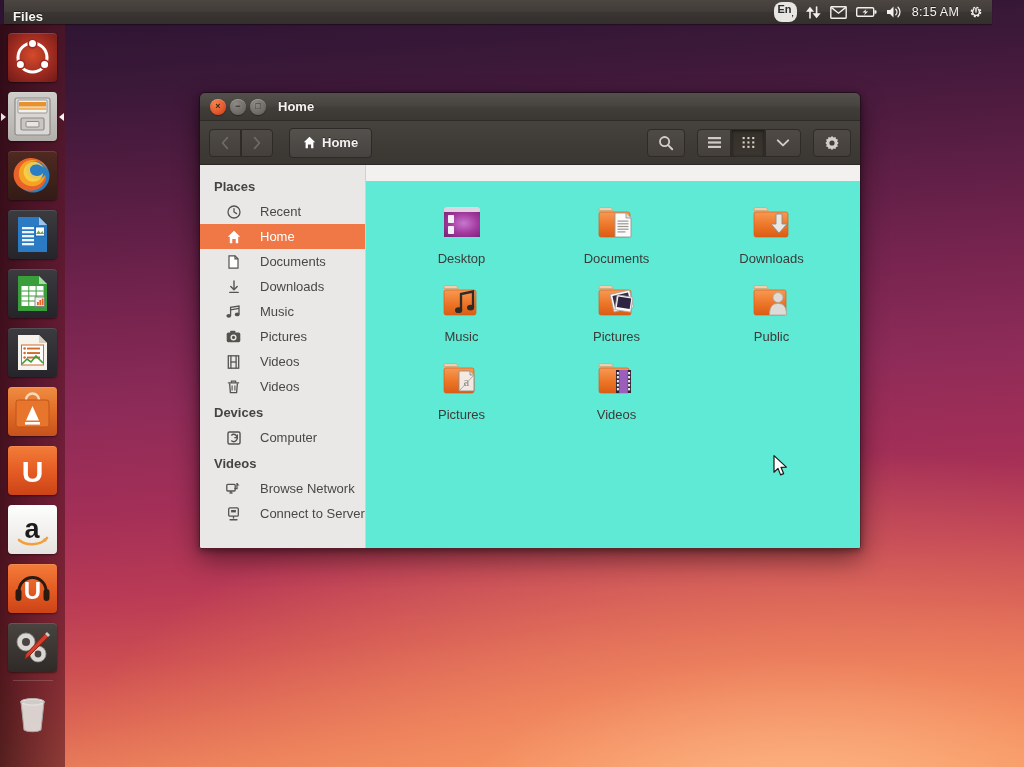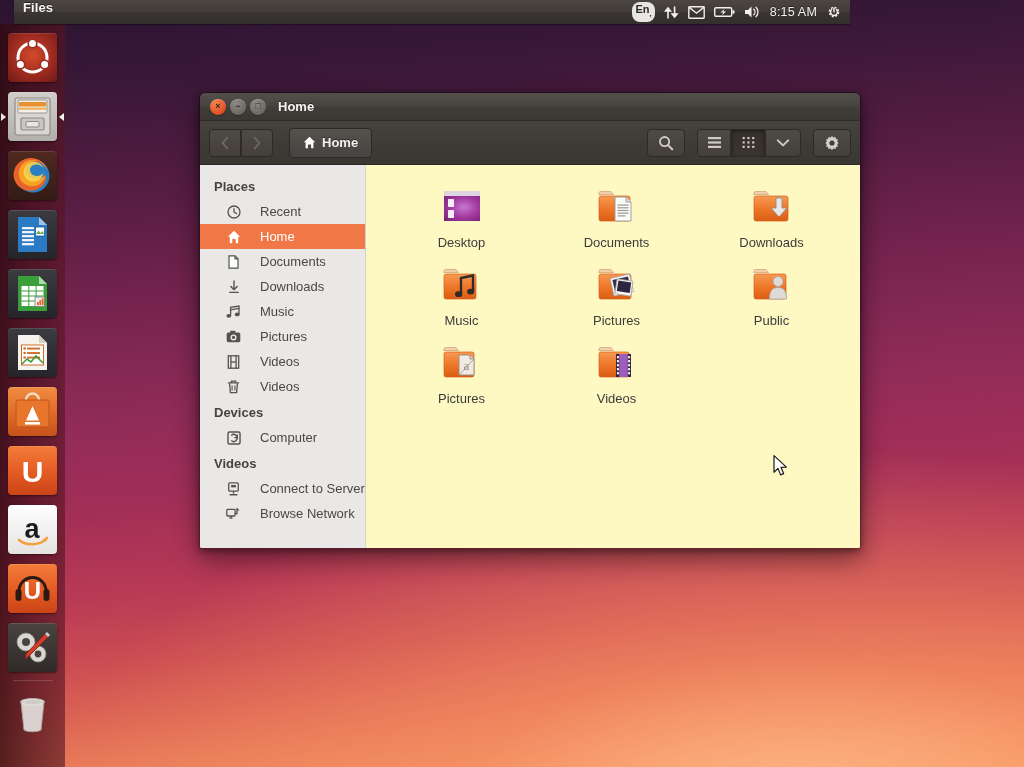--- a/index.html
+++ b/index.html
@@ -21,24 +21,24 @@
         #a32f57 62%,
         #b93a55 72%,
         #cc4d52 80%,
         #df6a55 88%,
         #ef8a5e 96%,
         #f2965f 100%);
   }
 
   
   #top-panel {
-    position: absolute; top: 0; left: 14px;
-    width: 836px; height: 24px;
+    position: absolute; top: 0; left: 4px;
+    width: 988px; height: 24px;
     background: linear-gradient(180deg, #4b4642 0%, #413c38 48%, #3a3532 52%, #332f2c 100%);
-    display: flex; align-items: flex-start;
+    display: flex; align-items: flex-end;
     z-index: 50;
     box-shadow: 0 1px 1px rgba(0,0,0,0.35);
   }
   #app-menu-title {
     color: #f6f5f4; font-size: 13px; font-weight: bold;
     margin-left: 9px; letter-spacing: 0.1px;
     text-shadow: 0 -1px 0 rgba(0,0,0,0.5);
   }
   .panel-right {
     margin-left: auto; display: flex; align-items: center;
@@ -177,21 +177,21 @@
   }
   .side-item {
     height: 25px; display: flex; align-items: center; gap: 19px;
     padding-left: 26px; color: #4a4846; font-size: 13px;
   }
   .side-item.selected {
     background: #f07746; color: #ffffff;
   }
   .side-icon { width: 15px; height: 15px; display: flex; align-items: center; justify-content: center; flex: 0 0 15px; }
 
-  #content { flex: 1; background: #fef9c3; position: relative; padding: 16px 0 0 18px; }
+  #content { flex: 1; background: #5eead4; position: relative; padding: 16px 0 0 18px; margin-top: 16px; }
   #icon-grid { display: flex; flex-wrap: wrap; }
   .file-item {
     width: 155px; height: 78px;
     display: flex; flex-direction: column; align-items: center;
     justify-content: flex-start; padding-top: 2px;
   }
   .file-icon { width: 48px; height: 48px; position: relative; }
   .file-label {
     margin-top: 4px; font-size: 13px; color: #3c3b3a;
     text-align: center; max-width: 140px;
@@ -614,41 +614,41 @@
               <path d="M9.6 3.2 L9.6 6.2 L6.8 6.2" fill="none" stroke="#55534f" stroke-width="1.2"></path>
             </svg>
         </span>
         <span>Computer</span>
       </div>
 
       <div class="side-head">Videos</div>
 
       <div class="side-item">
         <span class="side-icon">
-          <svg width="13" height="14" viewBox="0 0 12 14">
-              <rect x="1.2" y="0.9" width="9.6" height="8.2" rx="1.2" fill="none" stroke="#55534f" stroke-width="1.3"></rect>
-              <rect x="3.6" y="3" width="4.8" height="2.4" fill="#55534f"></rect>
-              <path d="M6 9.2 L6 11.6" stroke="#55534f" stroke-width="1.3"></path>
-              <path d="M2.6 12.8 L9.4 12.8" stroke="#55534f" stroke-width="1.4" stroke-linecap="round"></path>
-            </svg>
-        </span>
-        <span>Connect to Server</span>
-      </div>
-
-      <div class="side-item">
-        <span class="side-icon">
           <svg width="15" height="13" viewBox="0 0 15 13">
               <rect x="0.8" y="2.4" width="8.4" height="6.6" rx="0.9" fill="none" stroke="#55534f" stroke-width="1.3"></rect>
               <path d="M3.4 11 L6.6 11" stroke="#55534f" stroke-width="1.3"></path>
               <path d="M5 9 L5 11" stroke="#55534f" stroke-width="1.3"></path>
               <path d="M11 1 L11 6.6 L8.4 6.6" fill="none" stroke="#55534f" stroke-width="1.3"></path>
               <path d="M13.6 3.4 L11 1 L11 3.4 Z" fill="#55534f"></path>
             </svg>
         </span>
         <span>Browse Network</span>
+      </div>
+
+      <div class="side-item">
+        <span class="side-icon">
+          <svg width="13" height="14" viewBox="0 0 12 14">
+              <rect x="1.2" y="0.9" width="9.6" height="8.2" rx="1.2" fill="none" stroke="#55534f" stroke-width="1.3"></rect>
+              <rect x="3.6" y="3" width="4.8" height="2.4" fill="#55534f"></rect>
+              <path d="M6 9.2 L6 11.6" stroke="#55534f" stroke-width="1.3"></path>
+              <path d="M2.6 12.8 L9.4 12.8" stroke="#55534f" stroke-width="1.4" stroke-linecap="round"></path>
+            </svg>
+        </span>
+        <span>Connect to Server</span>
       </div>
     </div>
 
     <div id="content">
       <div id="icon-grid">
 
         <div class="file-item">
           <div class="file-icon">
             <svg width="48" height="48" viewBox="0 0 48 48">
               <rect x="6" y="8" width="36" height="30" rx="2.5" fill="#b9a0c4"></rect>

